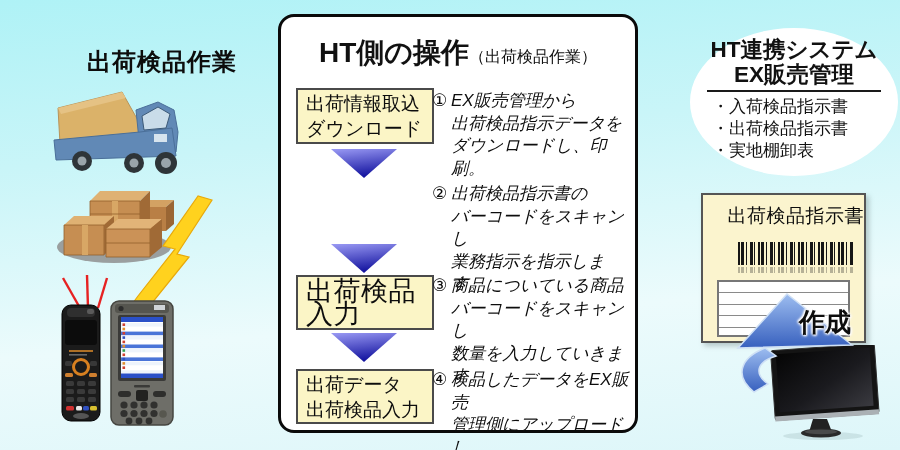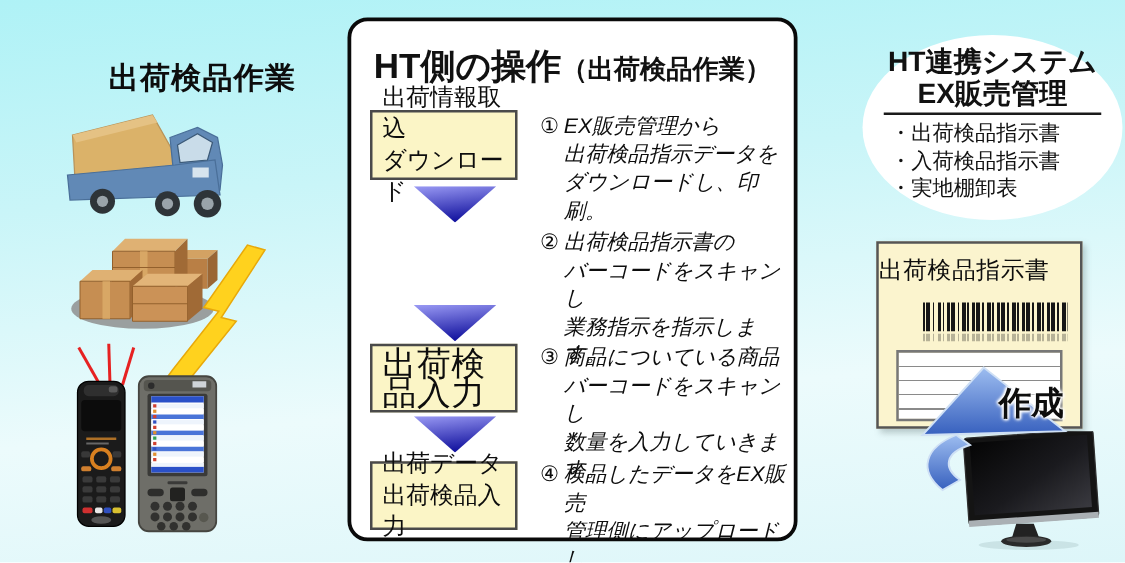--- a/index.html
+++ b/index.html
@@ -9,39 +9,39 @@
     background:linear-gradient(175deg,#aff2f6 0%,#c9f5f8 32%,#ecfbfc 68%,#ddf6f9 100%);
   }
   .abs{position:absolute;}
   
   .left-title{left:55px;top:46px;font-size:24px;font-weight:bold;letter-spacing:1px;color:#0d0d0d;margin-left:32px;}
   
   .panel{left:278px;top:14px;width:360px;height:419px;background:#ffffff;
     border:3px solid #0a0a0a;border-radius:16px;box-sizing:border-box;}
   .panel-title{position:absolute;left:0;top:17px;width:100%;text-align:center;white-space:nowrap;}
   .t-main{font-size:28px;font-weight:bold;}
-  .t-sub{font-size:21px;font-weight:bold;}
-  .step-box{position:absolute;left:15px;width:118px;background:#FBF5C6;border:2px solid #4a4a4a;
+  .t-sub{font-size:16px;font-weight:normal;}
+  .step-box{position:absolute;left:15px;width:138px;background:#FBF5C6;border:2px solid #4a4a4a;
     box-sizing:border-box;display:flex;align-items:center;padding-left:8px;}
   .step-box span{white-space:pre-line;font-size:19px;line-height:25px;color:#0d0d0d;}
   .step-box.big span{font-size:27px;line-height:23px;letter-spacing:0.5px;}
   .flow-arrow{position:absolute;left:50px;width:66px;height:29px;}
   .step-desc{position:absolute;left:151px;width:204px;display:flex;font-size:17px;line-height:22.5px;color:#0d0d0d;}
   .step-desc .num{flex:0 0 19px;}
   .step-desc .txt{white-space:pre-line;font-style:italic;}
   
   .bubble{left:690px;top:28px;width:208px;height:148px;background:#ffffff;border-radius:50%;
     text-align:center;box-sizing:border-box;padding-top:9px;}
   .bubble-title{display:inline-block;font-size:22.5px;font-weight:bold;line-height:25px;
     border-bottom:2.5px solid #1a1a1a;padding:0 3px 3px 3px;white-space:nowrap;}
   .bubble-items{margin:4px 0 0 22px;text-align:left;font-size:17px;line-height:22px;white-space:nowrap;}
   
   .paper{left:701px;top:193px;width:165px;height:150px;background:#FBF4CE;border:2px solid #555;
     box-sizing:border-box;box-shadow:3px 3px 5px rgba(90,110,110,0.35);}
-  .paper-title{margin-top:8px;text-align:left;font-size:19px;color:#0d0d0d;letter-spacing:0.5px;}
+  .paper-title{margin-top:8px;text-align:right;font-size:19px;color:#0d0d0d;letter-spacing:0.5px;}
   .barcode{margin:13px 0 0 35px;width:116px;height:23px;
     background:repeating-linear-gradient(90deg,#161616 0 2px,transparent 2px 3px,#161616 3px 6px,
       transparent 6px 8px,#161616 8px 9px,transparent 9px 12px,#161616 12px 15px,
       transparent 15px 16px,#161616 16px 17px,transparent 17px 20px);}
   .barcode-sub{margin:2px 0 0 35px;width:116px;height:6px;opacity:0.3;
     background:repeating-linear-gradient(90deg,#161616 0 2px,transparent 2px 3px,#161616 3px 6px,
       transparent 6px 8px,#161616 8px 9px,transparent 9px 12px,#161616 12px 15px,
       transparent 15px 16px,#161616 16px 17px,transparent 17px 20px);}
   .paper-table{margin:7px 0 0 14px;width:133px;height:57px;border:2px solid #777;box-sizing:border-box;
     background:repeating-linear-gradient(180deg,#ffffff 0 10.4px,#8a8a8a 10.4px 11.4px);}
@@ -264,22 +264,22 @@
 出荷業務に連携します。</span>
     </div>
   </div>
 
   <div class="abs bubble">
     <div class="bubble-title">
       <div>HT連携システム</div>
       <div>EX販売管理</div>
     </div>
     <div class="bubble-items">
+      <div>・入荷検品指示書</div>
       <div>・出荷検品指示書</div>
-      <div>・入荷検品指示書</div>
       <div>・実地棚卸表</div>
     </div>
   </div>
 
   <div class="abs paper">
     <div class="paper-title">出荷検品指示書</div>
     <div class="barcode"></div>
     <div class="barcode-sub"></div>
     <div class="paper-table"></div>
   </div>

